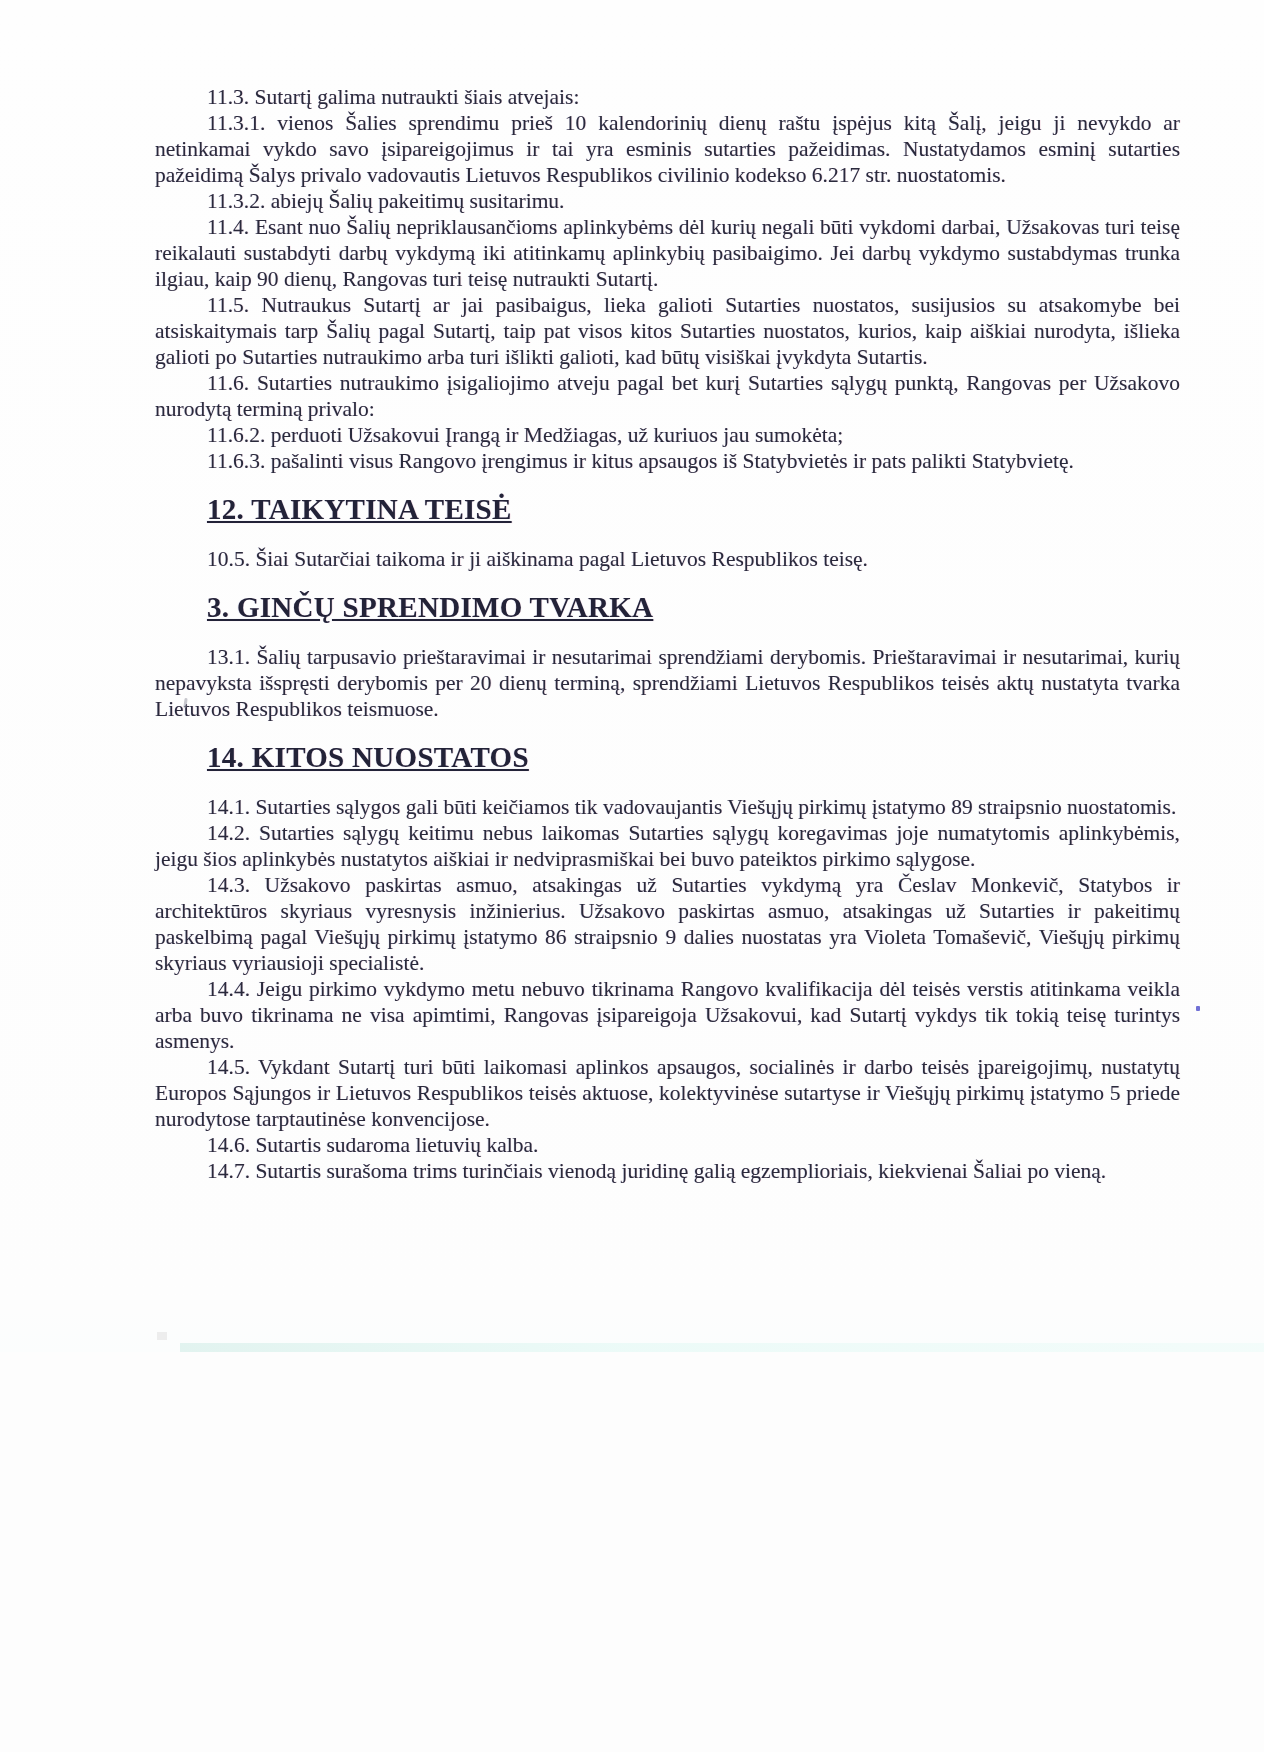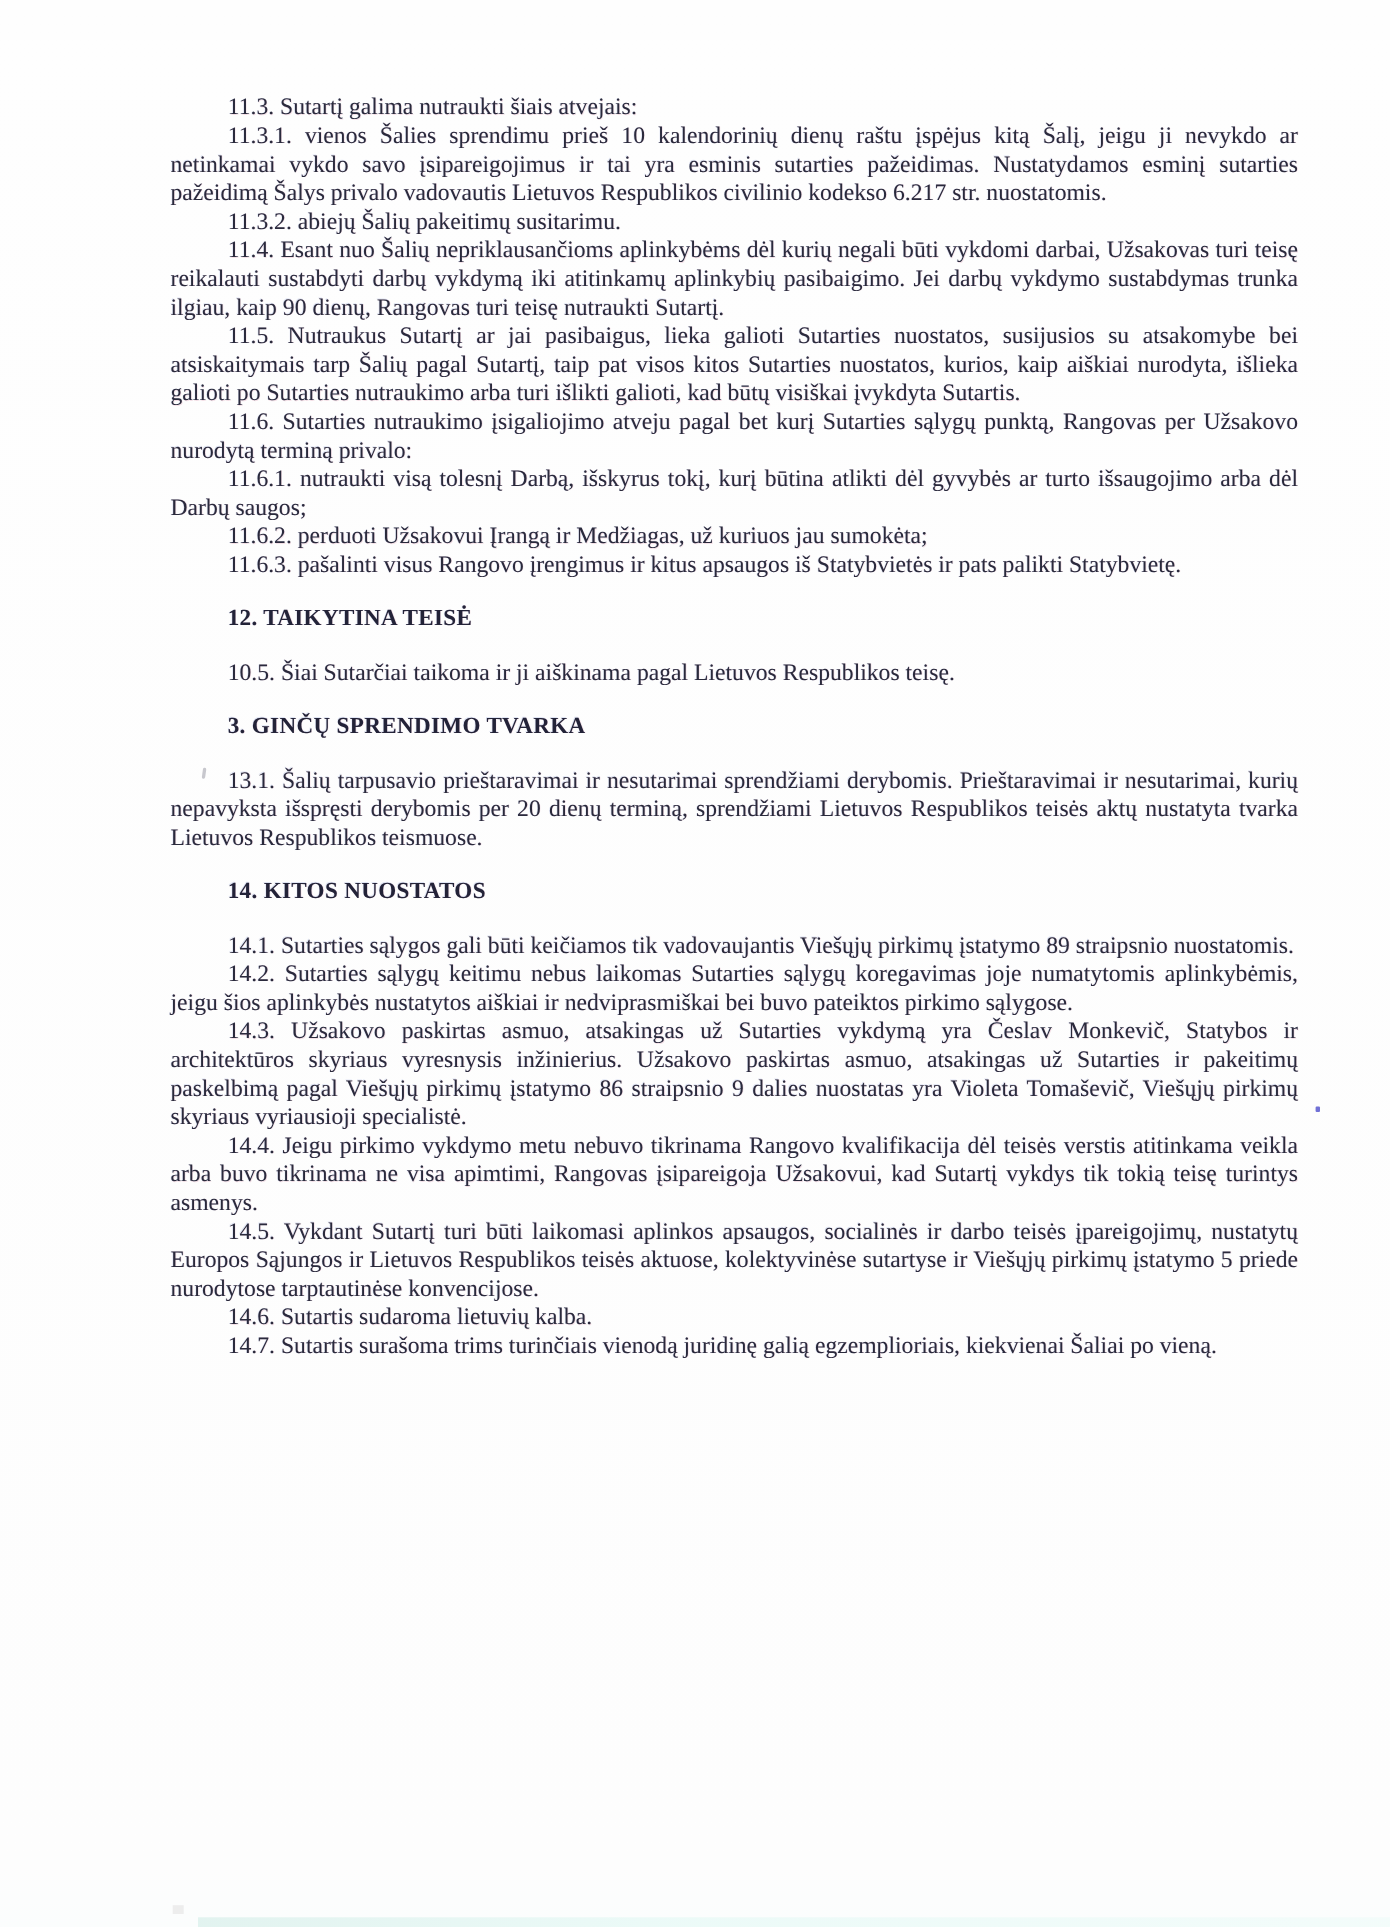--- a/index.html
+++ b/index.html
@@ -9,43 +9,44 @@
   body {
     width: 1264px;
     height: 1752px;
     background: #fdfdfd;
     overflow: hidden;
     position: relative;
   }
   .page {
     position: relative;
     width: 1264px;
-    height: 1752px;
+    height: 1352px;
     background: linear-gradient(180deg, #fefefe 0%, #fdfdfd 97%, #fbfdfd 100%);
     box-sizing: border-box;
     padding: 84px 84px 0 155px;
     font-family: "Liberation Serif", "DejaVu Serif", serif;
     font-size: 21.5px;
     line-height: 26px;
     color: #2a2a3c;
     
     text-shadow: 0.6px 0.2px 0 rgba(185, 45, 95, 0.14), -0.6px -0.2px 0 rgba(45, 75, 185, 0.14);
   }
   .doc p {
     margin: 0;
     text-align: justify;
     text-indent: 52px;
   }
   .doc h2 {
-    font-size: 21px;
+    font-size: 29px;
     font-weight: bold;
     margin: 22px 0 24px 0;
     padding-left: 52px;
     letter-spacing: 0.3px;
     color: #232338;
+    text-decoration: underline;
   }
   
   .artifact-dot {
     position: absolute;
     left: 1196px;
     top: 1006px;
     width: 4px;
     height: 5px;
     background: #4242c8;
     opacity: 0.75;
@@ -85,21 +86,20 @@
 
 <div class="page">
   <div class="doc">
 
     <p>11.3. Sutartį galima nutraukti šiais atvejais:</p>
     <p>11.3.1. vienos Šalies sprendimu prieš 10 kalendorinių dienų raštu įspėjus kitą Šalį, jeigu ji nevykdo ar netinkamai vykdo savo įsipareigojimus ir tai yra esminis sutarties pažeidimas. Nustatydamos esminį sutarties pažeidimą Šalys privalo vadovautis Lietuvos Respublikos civilinio kodekso 6.217 str. nuostatomis.</p>
     <p>11.3.2. abiejų Šalių pakeitimų susitarimu.</p>
     <p>11.4. Esant nuo Šalių nepriklausančioms aplinkybėms dėl kurių negali būti vykdomi darbai, Užsakovas turi teisę reikalauti sustabdyti darbų vykdymą iki atitinkamų aplinkybių pasibaigimo. Jei darbų vykdymo sustabdymas trunka ilgiau, kaip 90 dienų, Rangovas turi teisę nutraukti Sutartį.</p>
     <p>11.5. Nutraukus Sutartį ar jai pasibaigus, lieka galioti Sutarties nuostatos, susijusios su atsakomybe bei atsiskaitymais tarp Šalių pagal Sutartį, taip pat visos kitos Sutarties nuostatos, kurios, kaip aiškiai nurodyta, išlieka galioti po Sutarties nutraukimo arba turi išlikti galioti, kad būtų visiškai įvykdyta Sutartis.</p>
     <p>11.6. Sutarties nutraukimo įsigaliojimo atveju pagal bet kurį Sutarties sąlygų punktą, Rangovas per Užsakovo nurodytą terminą privalo:</p>
-    <p>11.6.1. nutraukti visą tolesnį Darbą, išskyrus tokį, kurį būtina atlikti dėl gyvybės ar turto išsaugojimo arba dėl Darbų saugos;</p>
     <p>11.6.2. perduoti Užsakovui Įrangą ir Medžiagas, už kuriuos jau sumokėta;</p>
     <p>11.6.3. pašalinti visus Rangovo įrengimus ir kitus apsaugos iš Statybvietės ir pats palikti Statybvietę.</p>
 
     <h2>12. TAIKYTINA TEISĖ</h2>
     <p>10.5. Šiai Sutarčiai taikoma ir ji aiškinama pagal Lietuvos Respublikos teisę.</p>
 
     <h2>3. GINČŲ SPRENDIMO TVARKA</h2>
     <p>13.1. Šalių tarpusavio prieštaravimai ir nesutarimai sprendžiami derybomis. Prieštaravimai ir nesutarimai, kurių nepavyksta išspręsti derybomis per 20 dienų terminą, sprendžiami Lietuvos Respublikos teisės aktų nustatyta tvarka Lietuvos Respublikos teismuose.</p>
 
     <h2>14. KITOS NUOSTATOS</h2>

